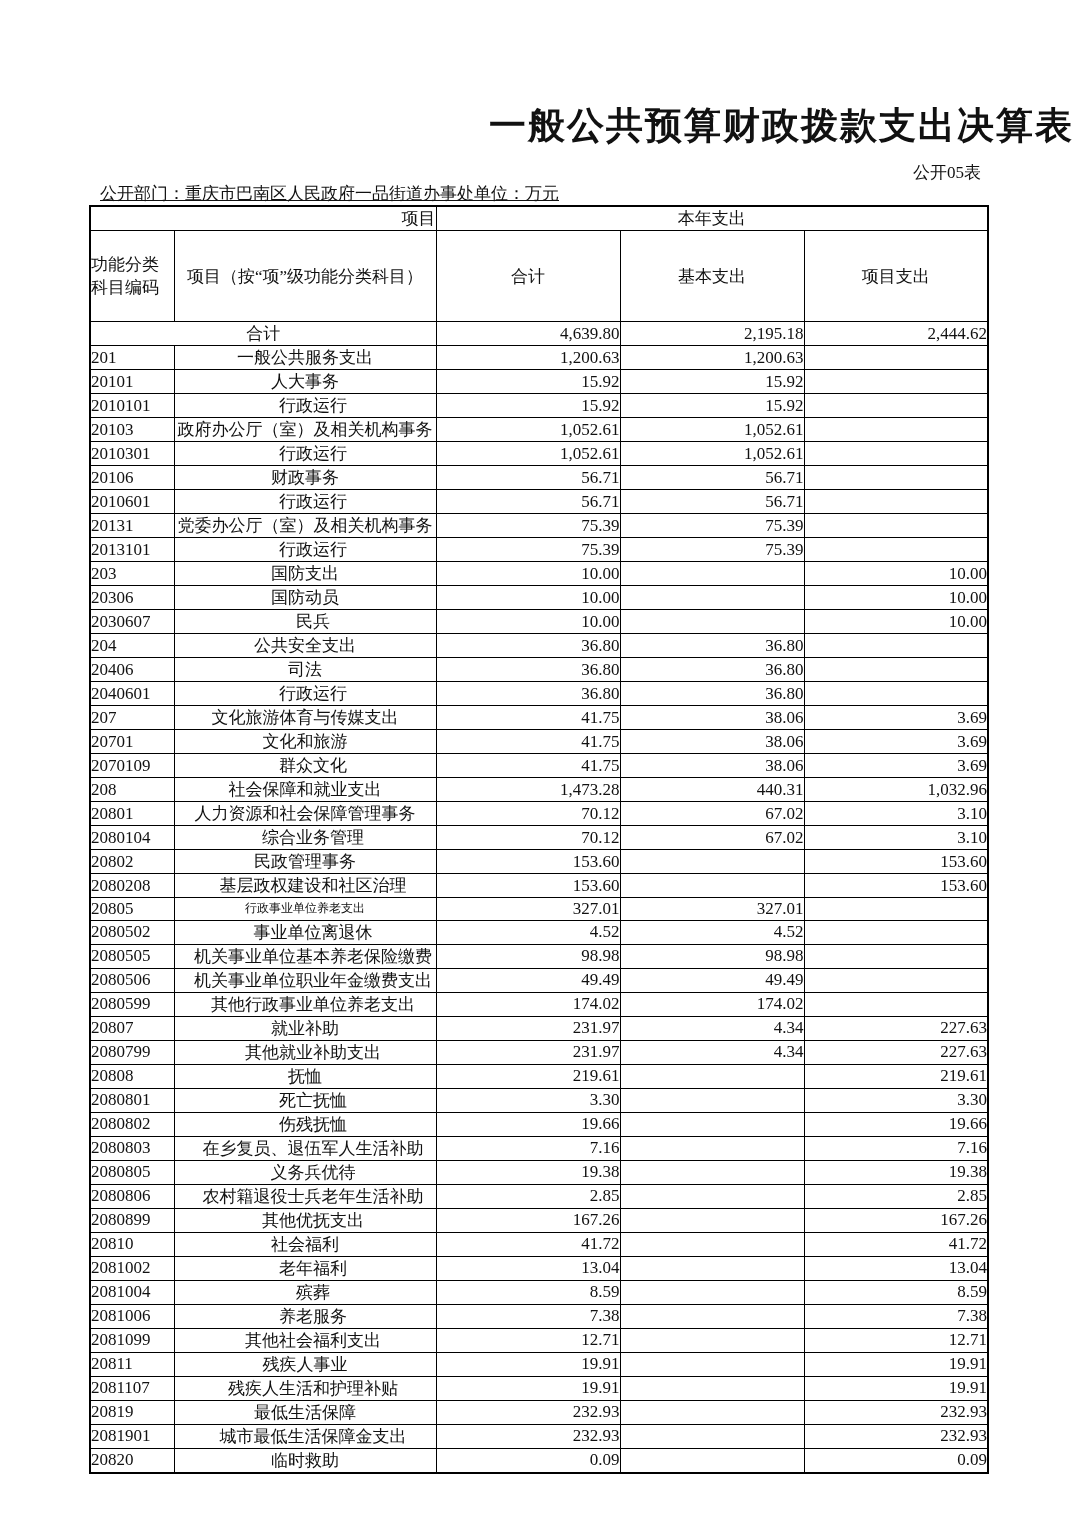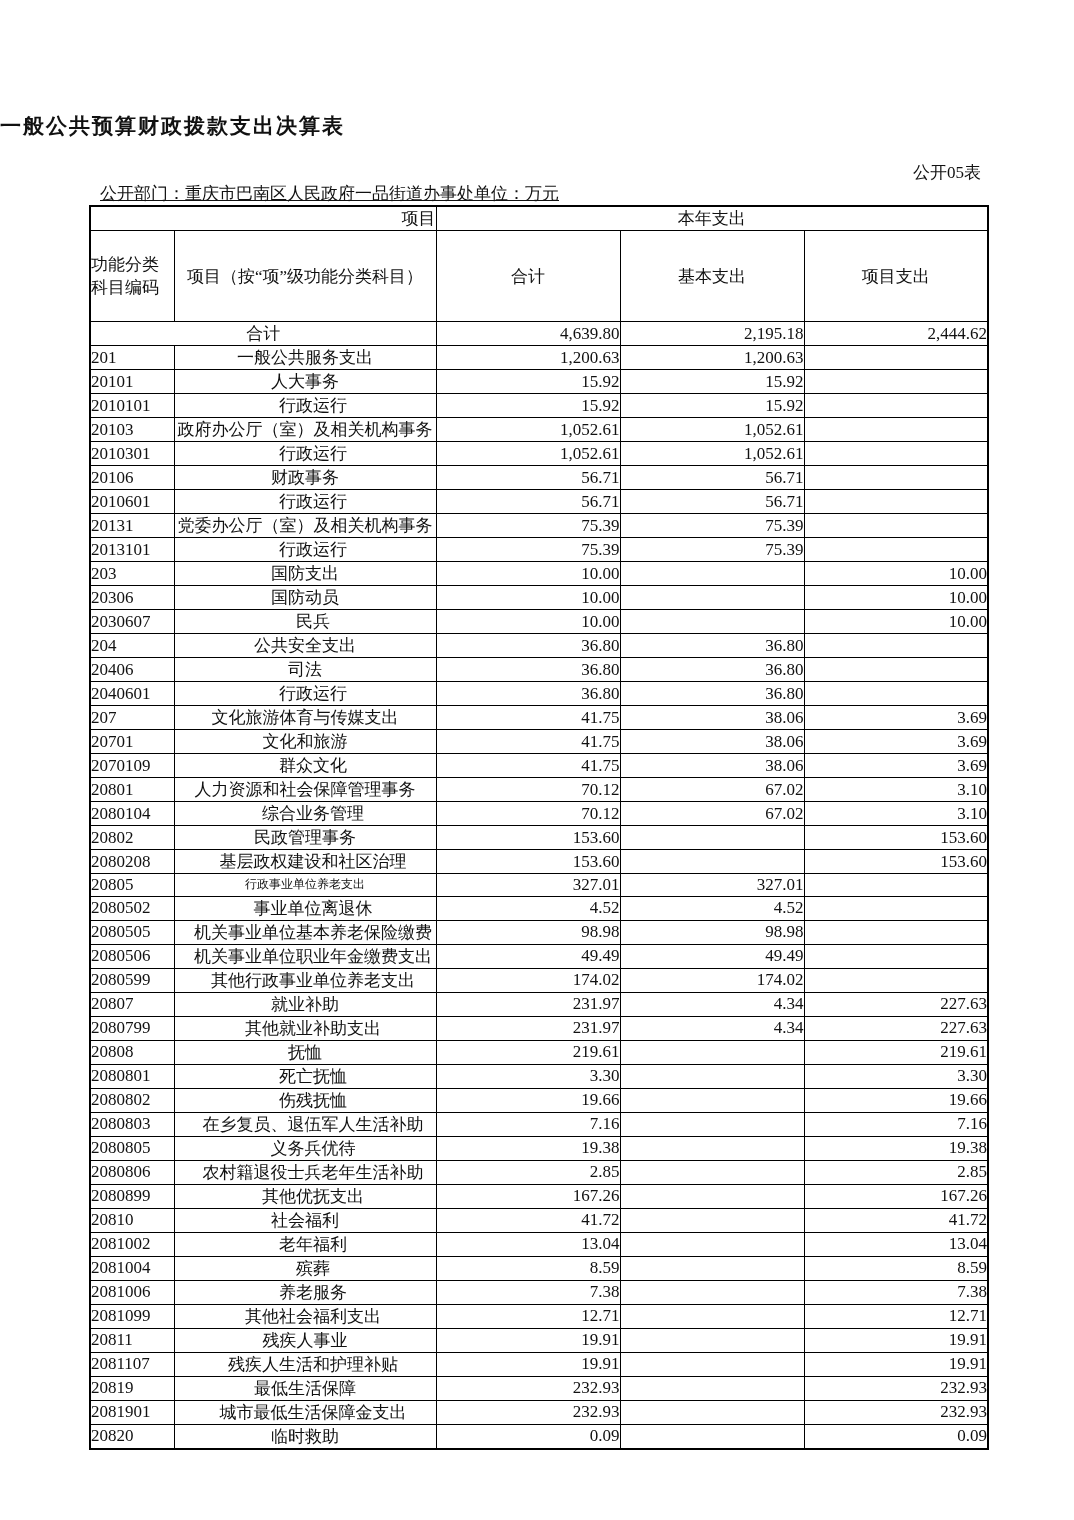--- a/index.html
+++ b/index.html
@@ -13,24 +13,24 @@
     position: relative;
     font-family: "Liberation Serif", "DejaVu Serif", serif;
     color: #111111;
   }
   .page-title {
     position: absolute;
     top: 105px;
     left: 0;
     width: 100%;
     margin: 0;
-    text-align: left;
+    text-align: right;
     font-family: "Liberation Sans", "DejaVu Sans", sans-serif;
     font-weight: bold;
-    font-size: 21px;
+    font-size: 37px;
     letter-spacing: 2px;
     line-height: 42px;
   }
   .sheet-label {
     position: absolute;
     top: 162px;
     left: 89px;
     width: 892px;
     text-align: right;
     font-size: 17px;
@@ -234,20 +234,27 @@
           <td class="num">3.69</td>
         </tr>
         <tr>
           <td class="code">2070109</td>
           <td class="item indent">群众文化</td>
           <td class="num">41.75</td>
           <td class="num">38.06</td>
           <td class="num">3.69</td>
         </tr>
         <tr>
+          <td class="code">208</td>
+          <td class="item">社会保障和就业支出</td>
+          <td class="num">1,473.28</td>
+          <td class="num">440.31</td>
+          <td class="num">1,032.96</td>
+        </tr>
+        <tr>
           <td class="code">20801</td>
           <td class="item">人力资源和社会保障管理事务</td>
           <td class="num">70.12</td>
           <td class="num">67.02</td>
           <td class="num">3.10</td>
         </tr>
         <tr>
           <td class="code">2080104</td>
           <td class="item indent">综合业务管理</td>
           <td class="num">70.12</td>

